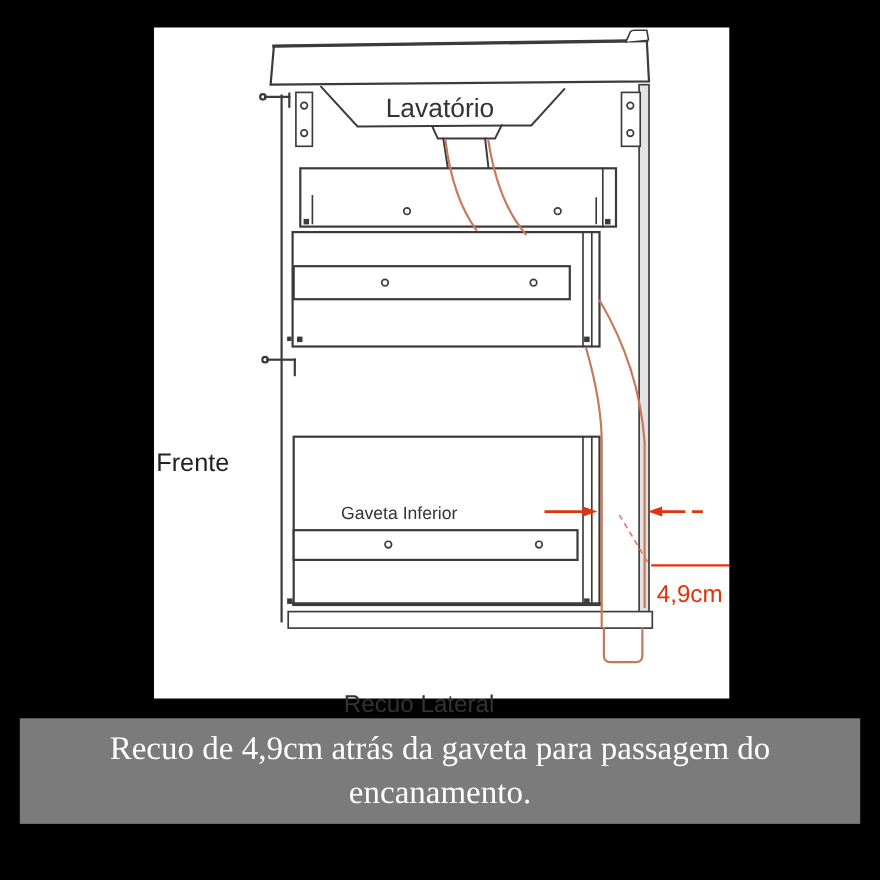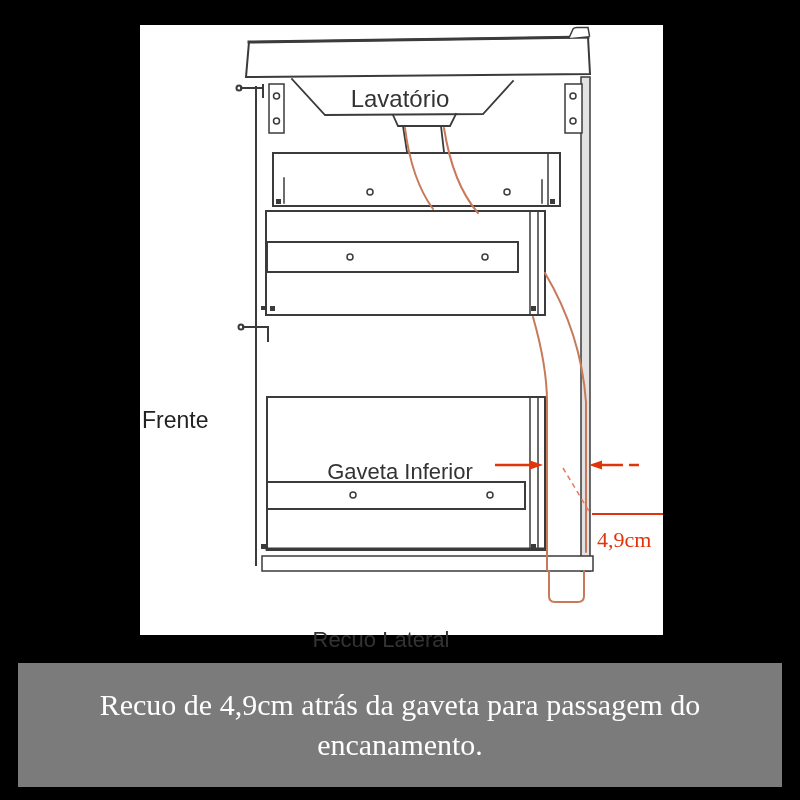--- a/index.html
+++ b/index.html
@@ -17,28 +17,28 @@
   .diagram-panel svg{position:absolute;left:0;top:0;}
   .lbl{
     position:absolute;
     color:#333;
     font-family:"Liberation Sans", sans-serif;
     white-space:nowrap;
     margin-top:41px;
   }
   #lbl-lavatorio{left:290px;top:44px;width:220px;font-size:24px;text-align:center;}
   #lbl-frente{left:142px;top:366px;font-size:23px;color:#222;}
-  #lbl-gaveta{left:300px;top:418px;width:200px;font-size:22px;text-align:center;}
+  #lbl-gaveta{left:310px;top:418px;width:200px;font-size:16px;}
   #lbl-vista{left:291px;top:586px;width:180px;font-size:22px;text-align:center;}
-  #lbl-dim{left:597px;top:486px;font-size:22px;color:#e0340a;font-family:Liberation Serif, serif;}
+  #lbl-dim{left:597px;top:486px;font-size:22px;color:#e0340a;}
   .caption-bar{
-    position:absolute;left:18px;top:653px;width:764px;height:124px;
+    position:absolute;left:18px;top:653px;width:764px;height:96px;
     background:#7b7b7b;
     display:flex;align-items:center;justify-content:center;
-    box-sizing:border-box;padding:0 24px;margin-top:10px;
+    box-sizing:border-box;padding:0 24px;
   }
   .caption-text{
     font-family:"Liberation Serif", serif;
     font-size:30px;line-height:1.32;
     color:#ffffff;text-align:center;
   }
 </style>
 </head>
 <body>
 

